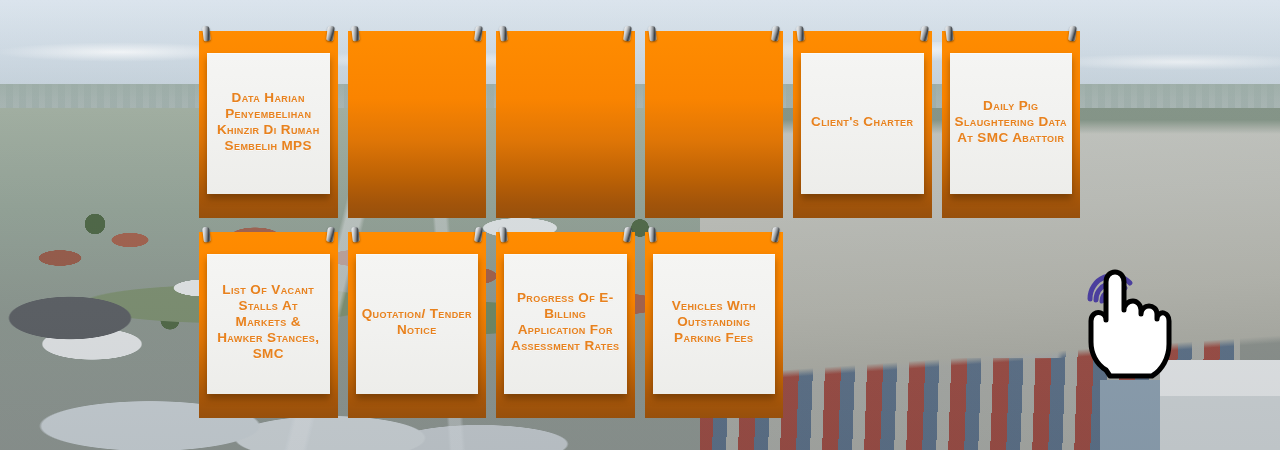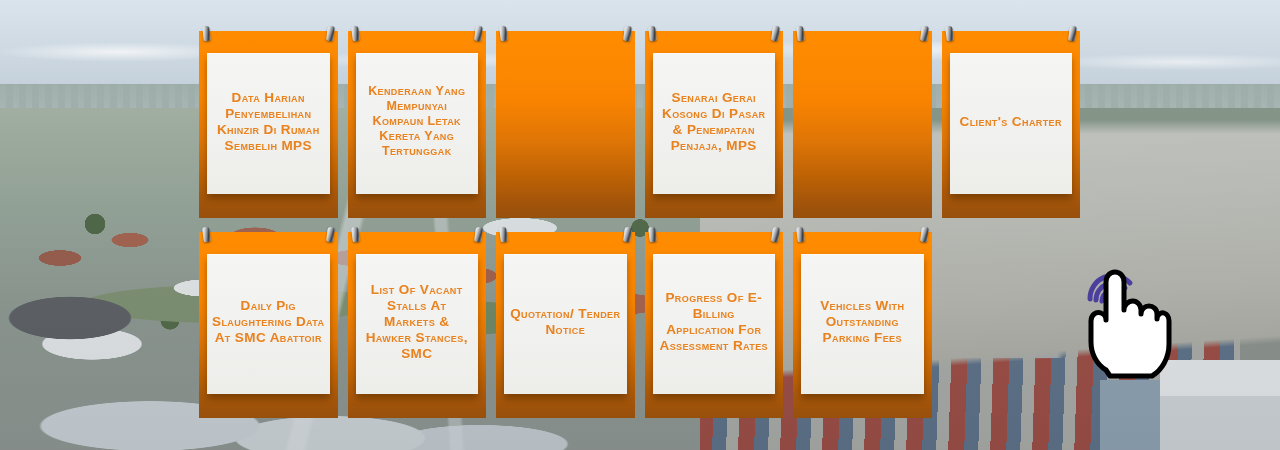--- a/index.html
+++ b/index.html
@@ -250,37 +250,27 @@
       <span class="clip right"></span>
       <div class="card">
         <h3 class="card-title">Data Harian Penyembelihan Khinzir Di Rumah Sembelih MPS</h3>
       </div>
     </div>
 
 
     <div class="tile t-sm">
       <span class="clip left"></span>
       <span class="clip right"></span>
-      <div class="card">
-        <h3 class="card-title">Kenderaan Yang Mempunyai Kompaun Letak Kereta Yang Tertunggak</h3>
-      </div>
-    </div>
-
-    <div class="tile">
-      <span class="clip left"></span>
-      <span class="clip right"></span>
-    </div>
-
-    <div class="tile">
-      <span class="clip left"></span>
-      <span class="clip right"></span>
-      <div class="card">
-        <h3 class="card-title">Senarai Gerai Kosong di Pasar &amp; Penempatan Penjaja, MPS</h3>
-      </div>
-    </div>
+    </div>
+
+    <div class="tile">
+      <span class="clip left"></span>
+      <span class="clip right"></span>
+    </div>
+
 
     <div class="tile">
       <span class="clip left"></span>
       <span class="clip right"></span>
     </div>
 
     <div class="tile">
       <span class="clip left"></span>
       <span class="clip right"></span>
       <div class="card">

